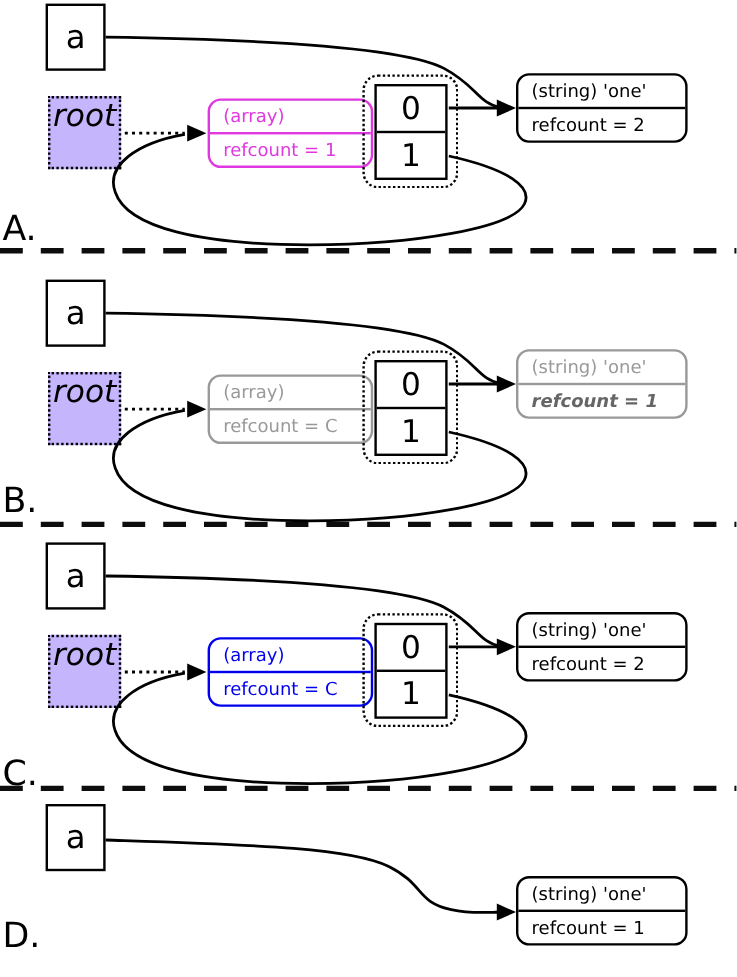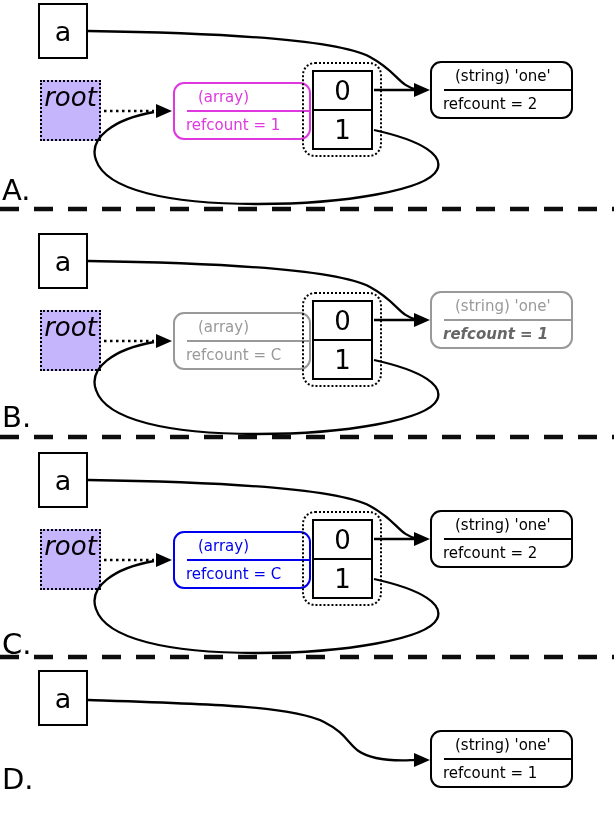--- a/index.html
+++ b/index.html
@@ -12,21 +12,21 @@
   
   .sq{border:2px solid #000;background:#fff;display:flex;align-items:center;justify-content:center;
       font-size:27px;z-index:3;}
   
   .rootbox{border:2px dotted #000;background:#c4b5fd;display:flex;align-items:flex-start;justify-content:center;
       font-size:26px;font-style:italic;z-index:3;}
   
   .node{--nc:#000;border:2px solid var(--nc);border-radius:11px;background:#fff;color:var(--nc);
       height:58px;font-size:15px;z-index:1;}
   .node .row{height:26px;line-height:26px;padding:0 11px;white-space:nowrap;overflow:hidden;}
-  .node .row.first{border-bottom:2px solid var(--nc);margin-left:12px;}
+  .node .row.first{border-bottom:2px solid var(--nc);}
   .node.string{z-index:3;}
   .row.emph{font-style:italic;font-weight:bold;color:#666;}
   
   .tuple{border:2px dotted #000;border-radius:13px;background:transparent;z-index:2;}
   .vtable{border:2px solid #000;background:#fff;z-index:3;}
   .vtable .cell{width:57px;height:37px;display:flex;align-items:center;justify-content:center;font-size:26px;}
   .vtable .cell.first{border-bottom:2px solid #000;}
   .plabel{position:absolute;font-size:29px;line-height:1;z-index:4;}
   #connectors{position:absolute;left:0;top:0;z-index:5;pointer-events:none;}
 </style>

